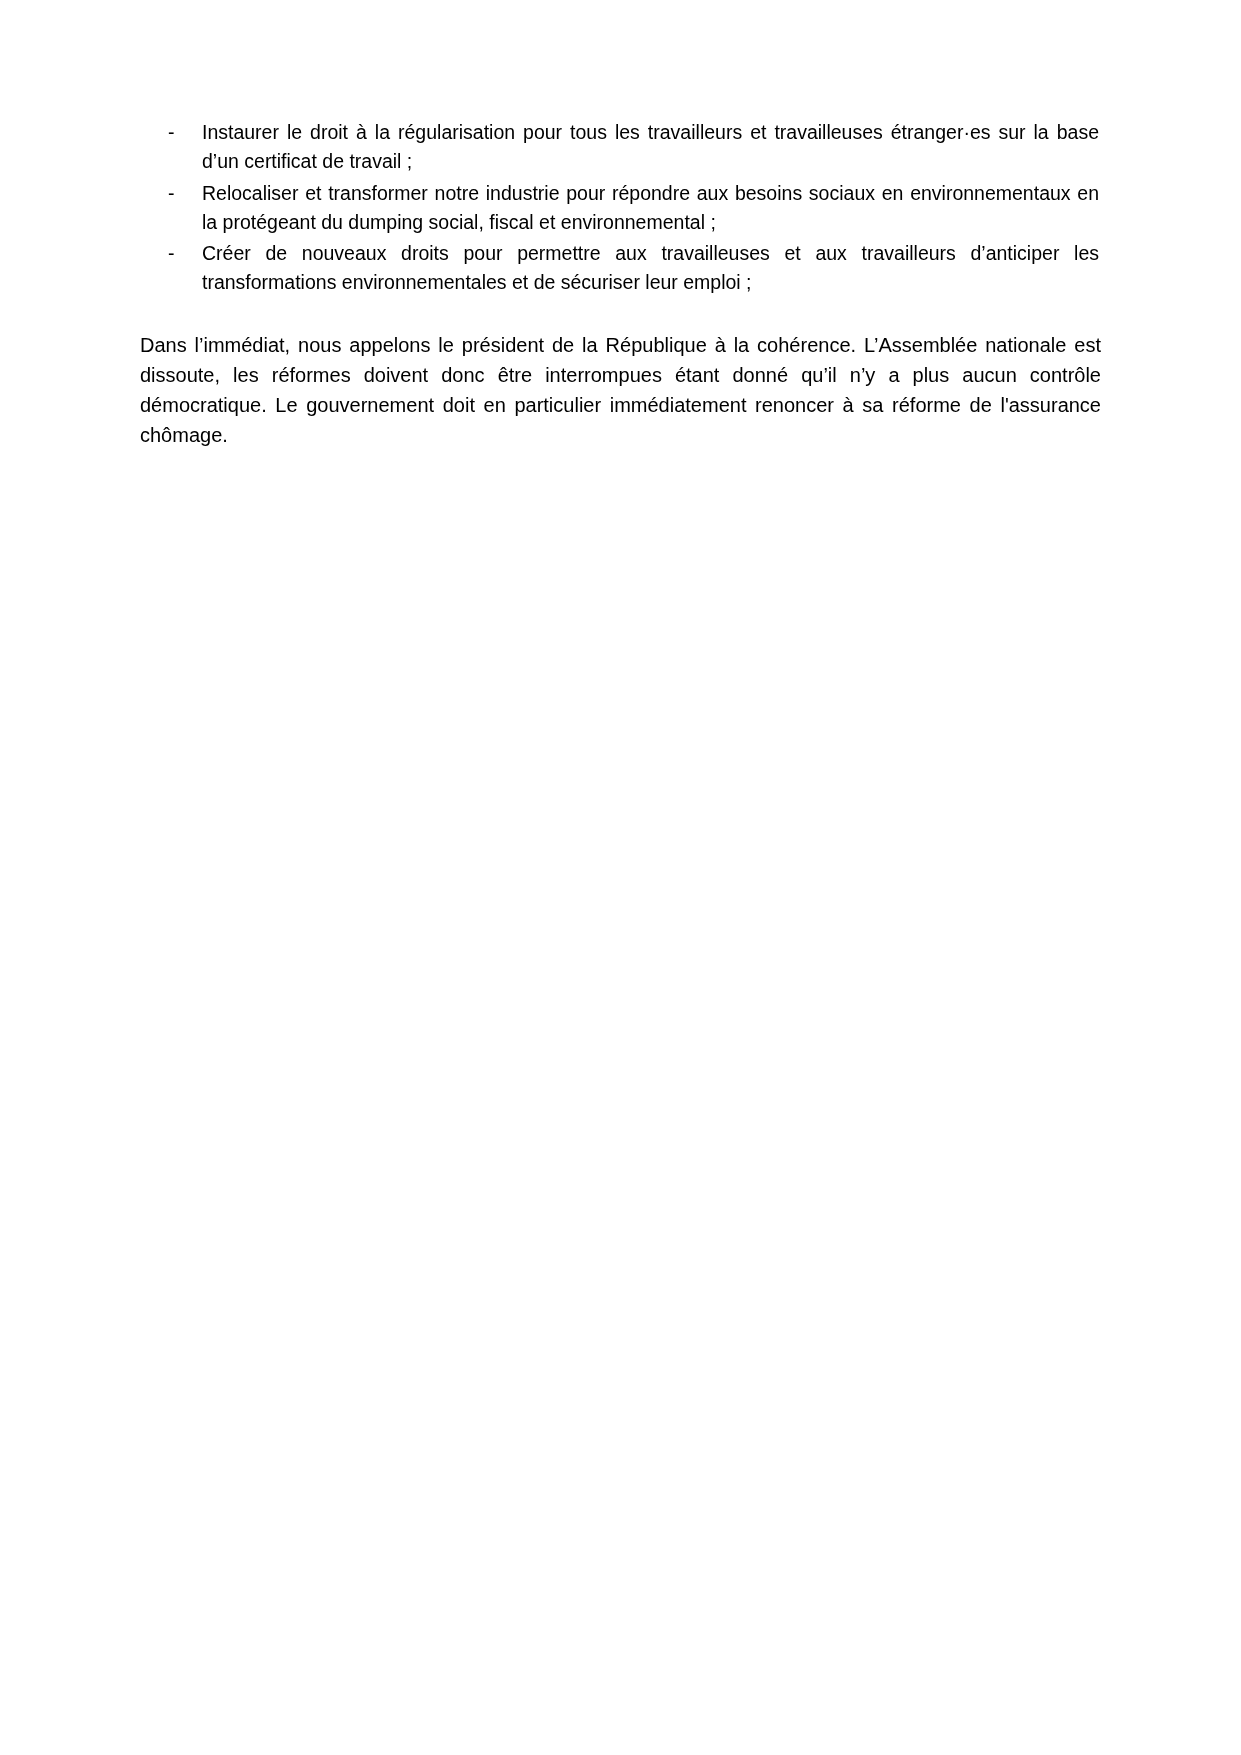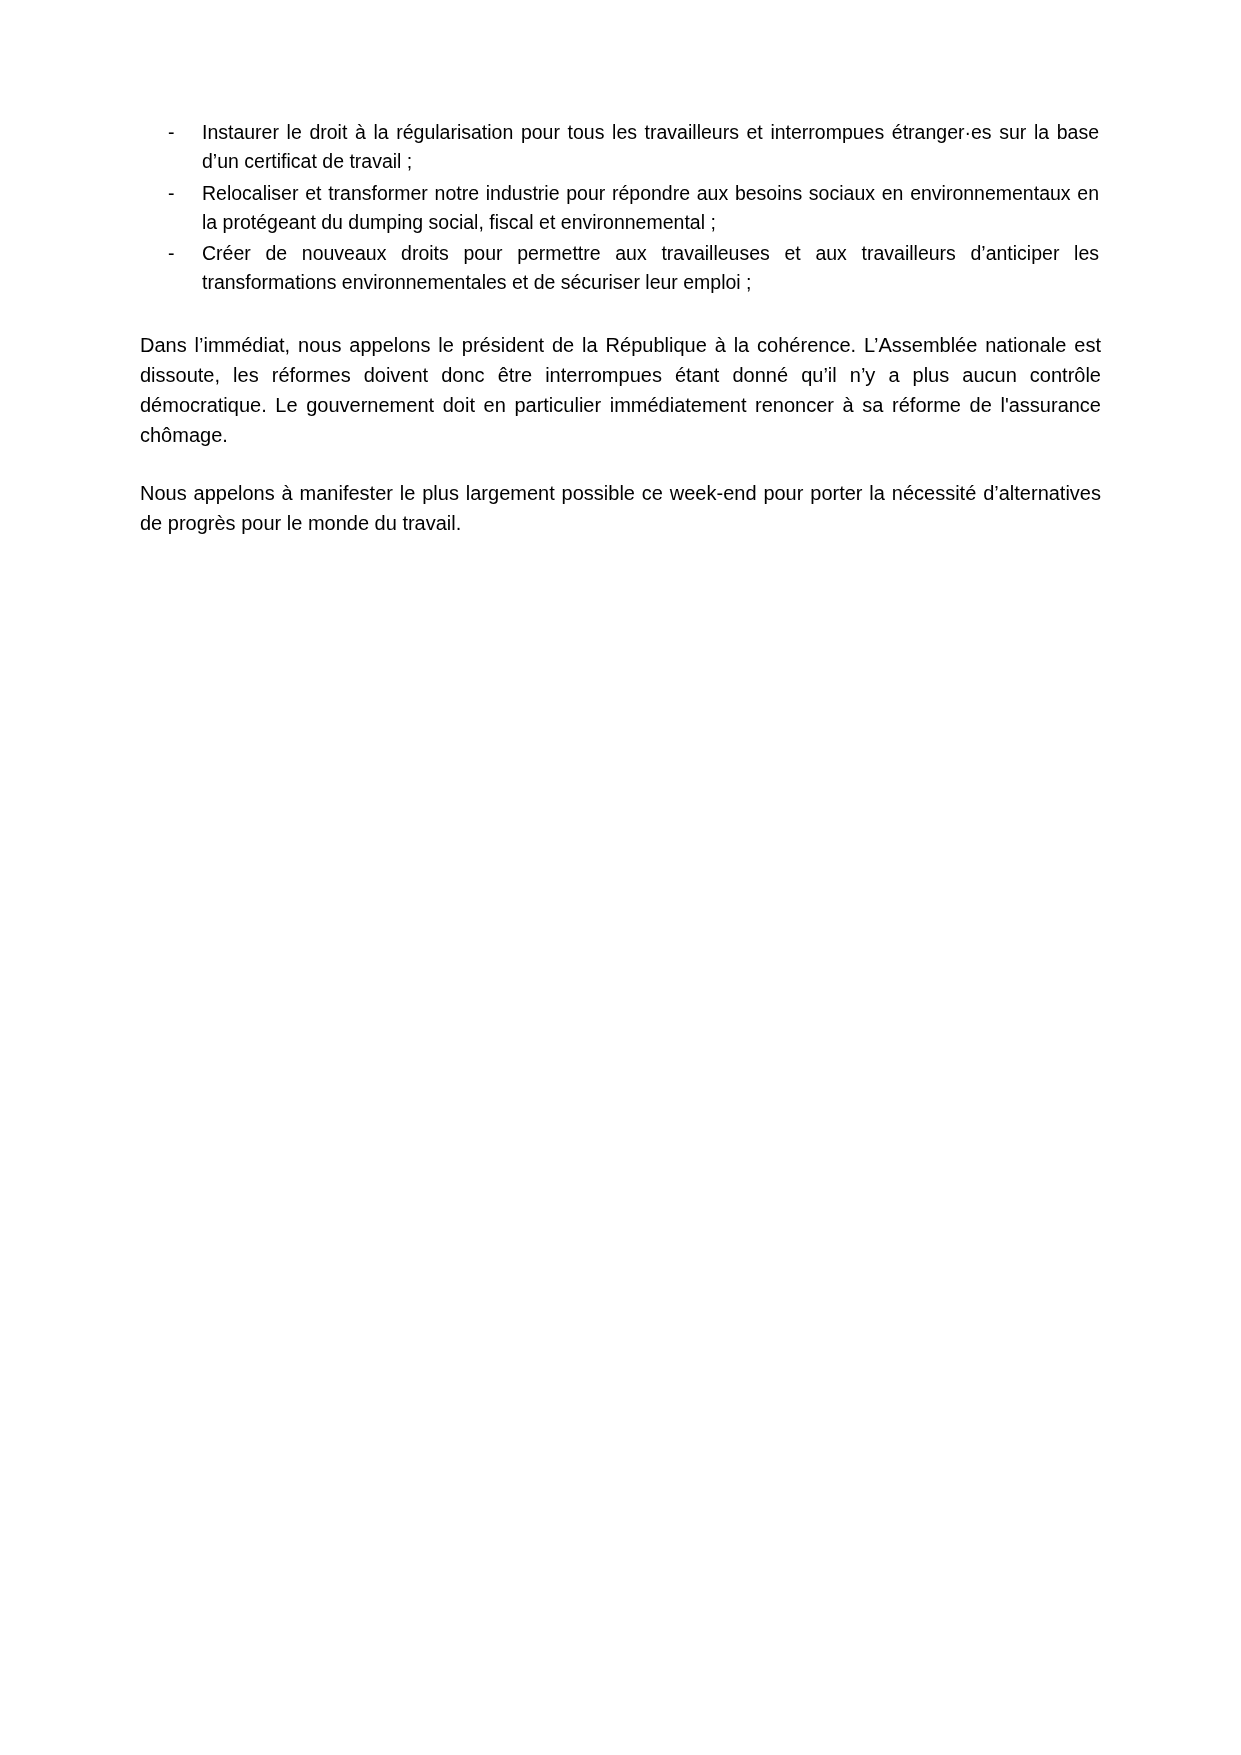--- a/index.html
+++ b/index.html
@@ -67,34 +67,33 @@
 </style>
 </head>
 <body>
 
 <div class="page">
   <div class="doc-body">
 
     <ul class="bullet-list">
       <li>
         <span class="dash">-</span>
-        <span class="bullet-text">Instaurer le droit à la régularisation pour tous les travailleurs et interrompues étranger·es sur la base d’un certificat de travail ;</span>
+        <span class="bullet-text">Instaurer le droit à la régularisation pour tous les travailleurs et travailleuses étranger·es sur la base d’un certificat de travail ;</span>
       </li>
       <li>
         <span class="dash">-</span>
         <span class="bullet-text">Relocaliser et transformer notre industrie pour répondre aux besoins sociaux en environnementaux en la protégeant du dumping social, fiscal et environnemental ;</span>
       </li>
       <li>
         <span class="dash">-</span>
         <span class="bullet-text">Créer de nouveaux droits pour permettre aux travailleuses et aux travailleurs d’anticiper les transformations environnementales et de sécuriser leur emploi ;</span>
       </li>
     </ul>
 
     <div class="gap-lg"></div>
 
     <p class="para">Dans l’immédiat, nous appelons le président de la République à la cohérence. L’Assemblée nationale est dissoute, les réformes doivent donc être interrompues étant donné qu’il n’y a plus aucun contrôle démocratique. Le gouvernement doit en particulier immédiatement renoncer à sa réforme de l'assurance chômage.</p>
 
     <div class="gap-md"></div>
 
-    <p class="para">Nous appelons à manifester le plus largement possible ce week-end pour porter la nécessité d’alternatives de progrès pour le monde du travail.</p>
 
   </div>
 </div>
 
 </body></html>

